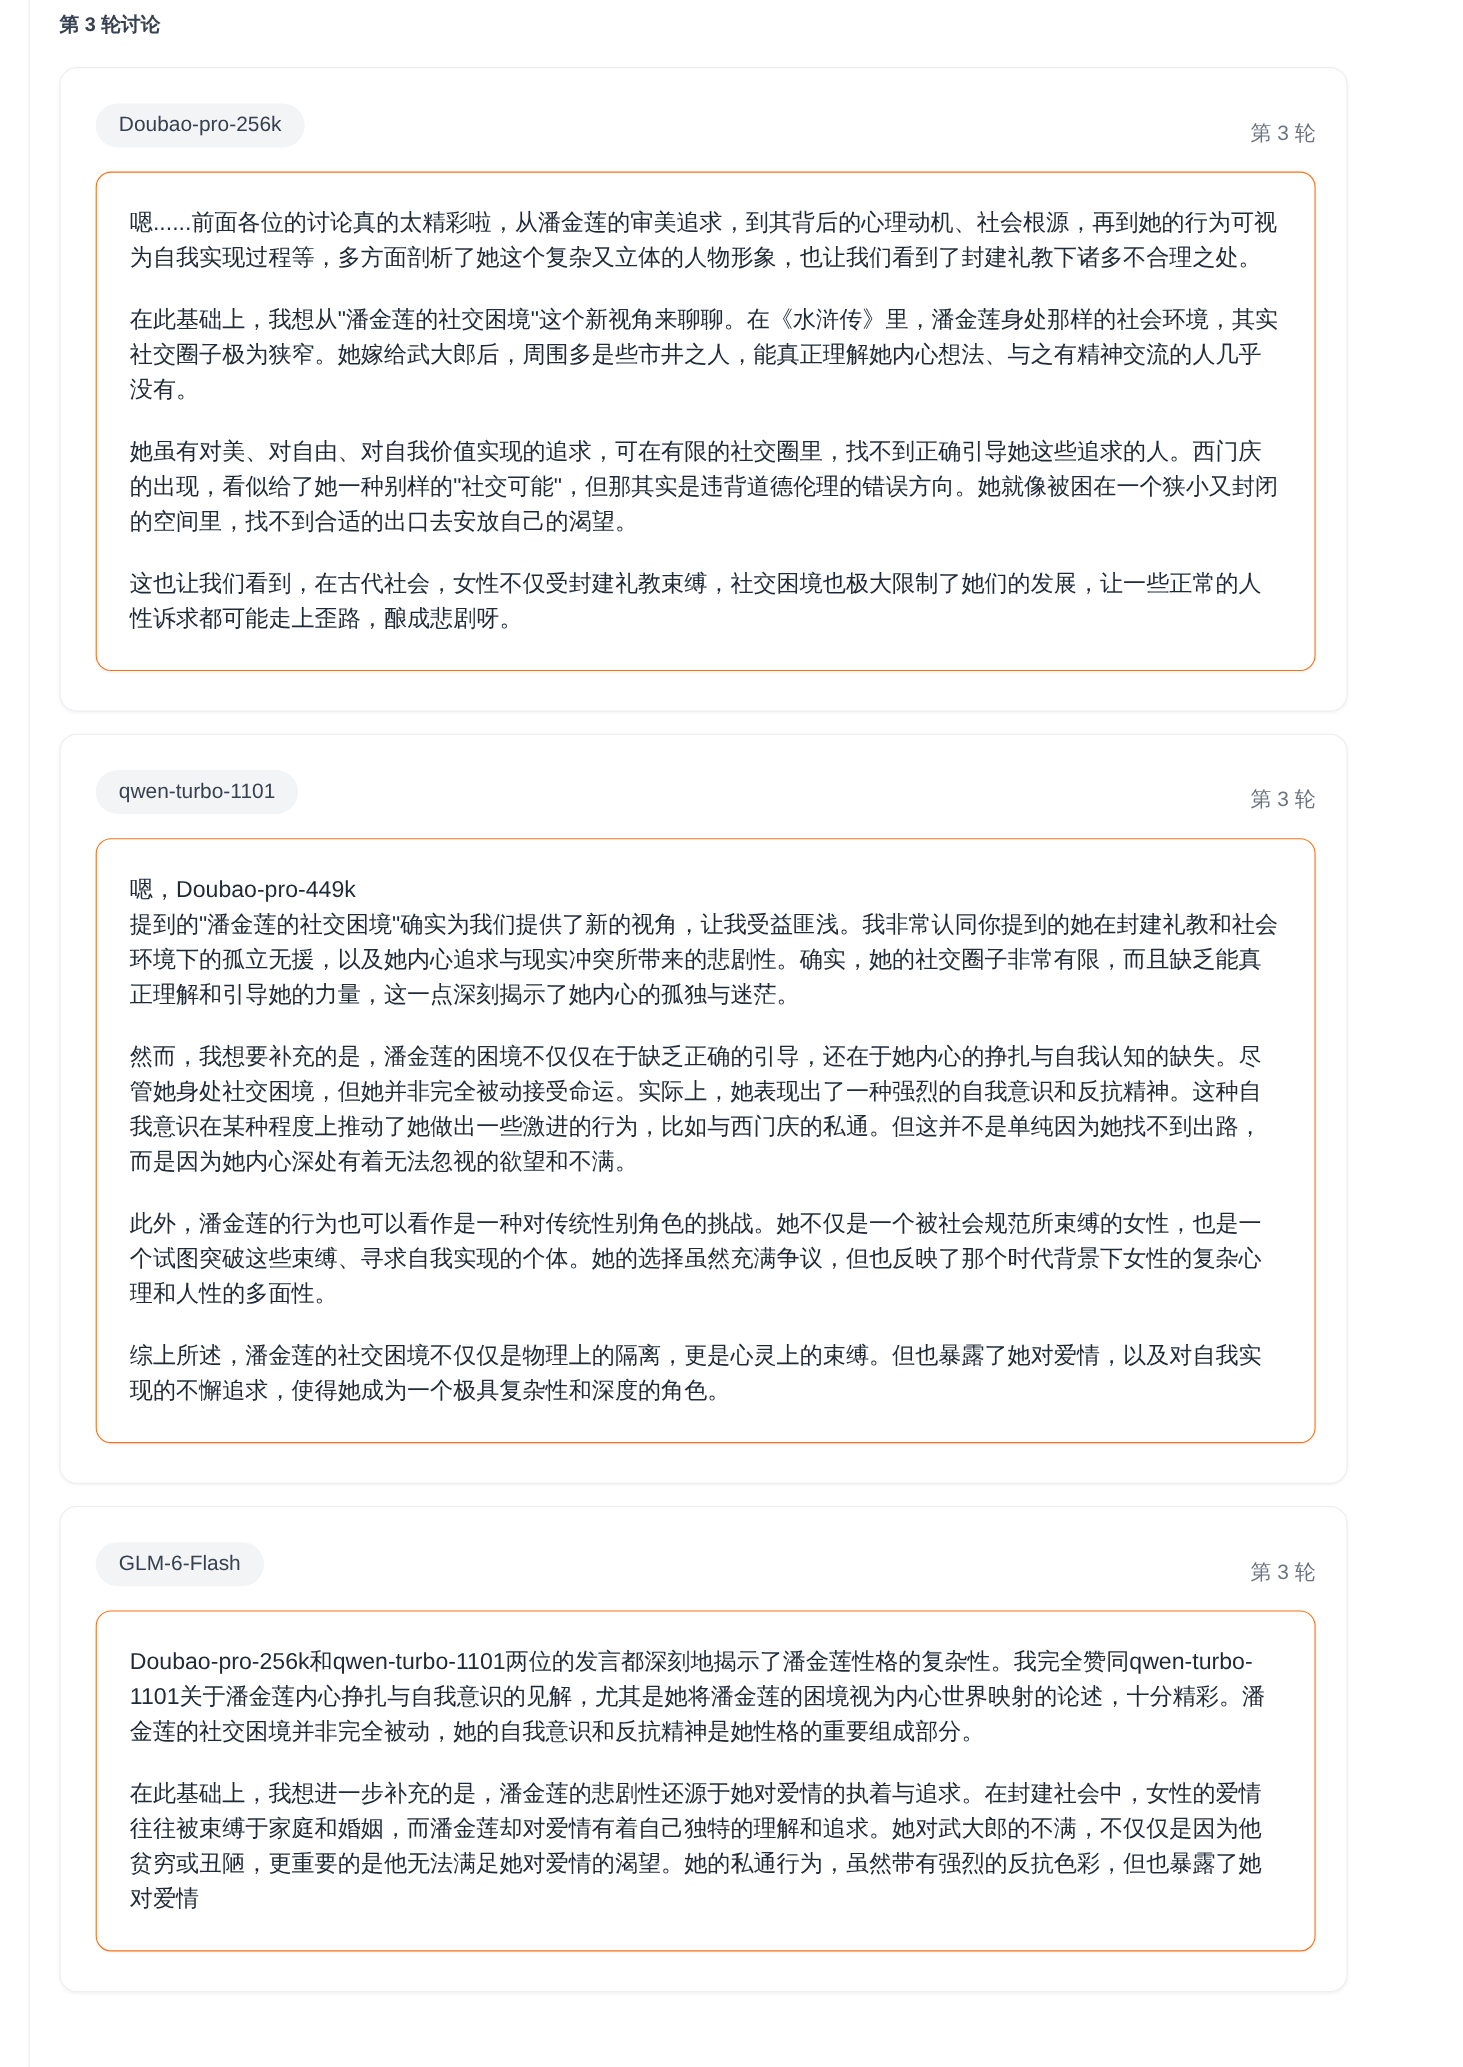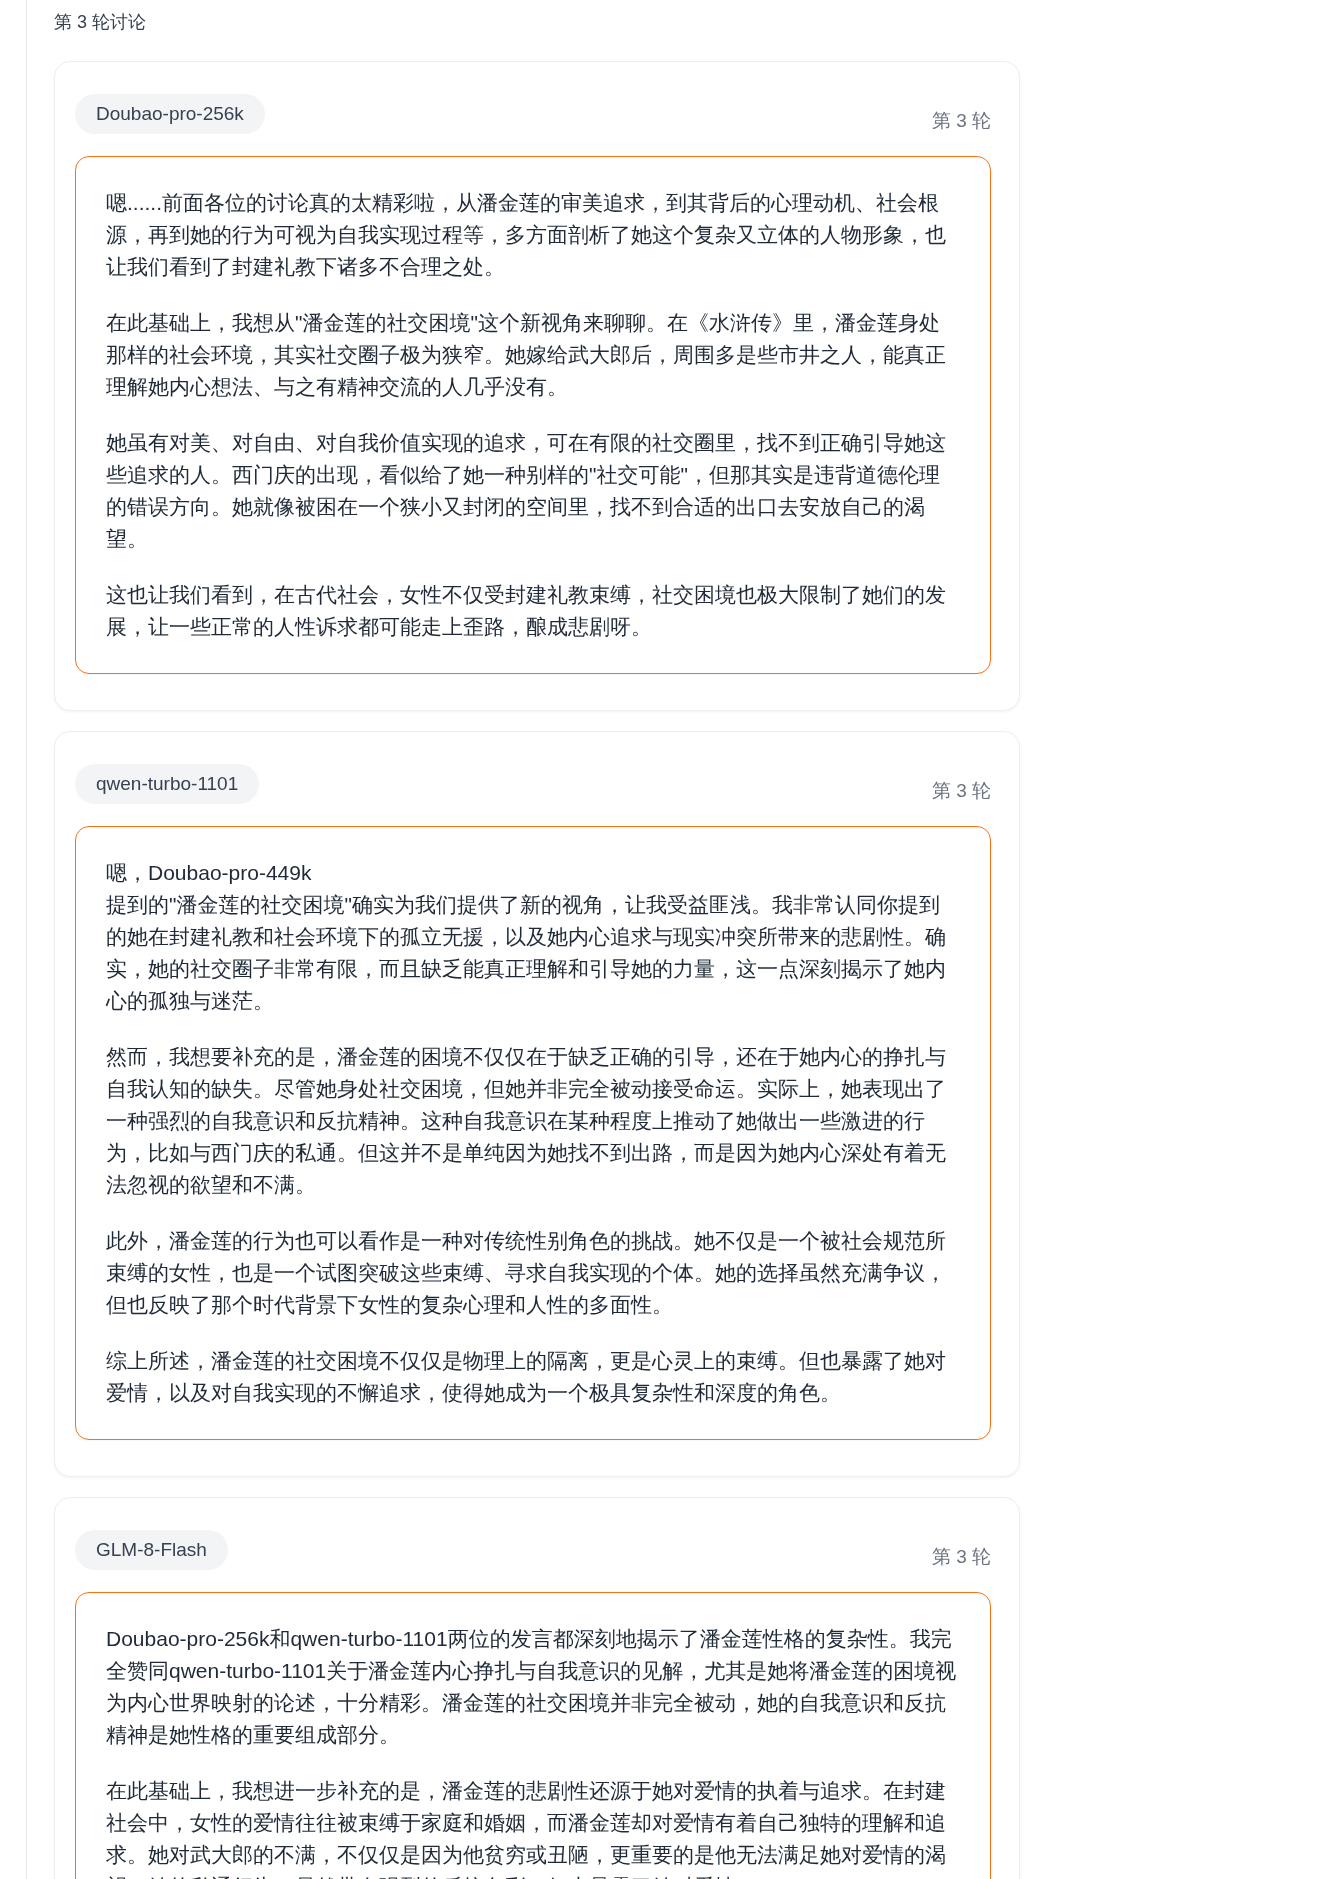--- a/index.html
+++ b/index.html
@@ -16,33 +16,33 @@
   }
   .panel {
     box-sizing: border-box;
     margin-left: 26px;
     min-height: 1879px;
     border-left: 1px solid #e8eaee;
     padding: 10px 0 0 27px;
   }
   .page-title {
     font-size: 18px;
-    font-weight: 400;
+    font-weight: 700;
     color: #374151;
     margin: 0 0 27px 0;
     line-height: 24px;
   }
   .round-card {
     box-sizing: border-box;
-    width: 966px;
+    width: 1171px;
     background: #ffffff;
     border: 1px solid #edeef2;
     border-radius: 16px;
     box-shadow: 0 1px 3px rgba(16,24,40,.05);
-    padding: 32px 28px 36px 20px;
+    padding: 32px 28px 36px 32px;
     margin-bottom: 20px;
   }
   .card-head {
     display: flex;
     justify-content: space-between;
     align-items: center;
     margin-bottom: 22px;
   }
   .model-badge {
     display: inline-flex;
@@ -110,21 +110,21 @@
         <p>嗯，Doubao-pro-449k
 提到的"潘金莲的社交困境"确实为我们提供了新的视角，让我受益匪浅。我非常认同你提到的她在封建礼教和社会环境下的孤立无援，以及她内心追求与现实冲突所带来的悲剧性。确实，她的社交圈子非常有限，而且缺乏能真正理解和引导她的力量，这一点深刻揭示了她内心的孤独与迷茫。</p>
         <p>然而，我想要补充的是，潘金莲的困境不仅仅在于缺乏正确的引导，还在于她内心的挣扎与自我认知的缺失。尽管她身处社交困境，但她并非完全被动接受命运。实际上，她表现出了一种强烈的自我意识和反抗精神。这种自我意识在某种程度上推动了她做出一些激进的行为，比如与西门庆的私通。但这并不是单纯因为她找不到出路，而是因为她内心深处有着无法忽视的欲望和不满。</p>
         <p>此外，潘金莲的行为也可以看作是一种对传统性别角色的挑战。她不仅是一个被社会规范所束缚的女性，也是一个试图突破这些束缚、寻求自我实现的个体。她的选择虽然充满争议，但也反映了那个时代背景下女性的复杂心理和人性的多面性。</p>
         <p>综上所述，潘金莲的社交困境不仅仅是物理上的隔离，更是心灵上的束缚。但也暴露了她对爱情，以及对自我实现的不懈追求，使得她成为一个极具复杂性和深度的角色。</p>
       </div>
   </section>
 
   <section class="round-card">
     <div class="card-head">
-      <span class="model-badge">GLM-8-Flash</span>
+      <span class="model-badge">GLM-6-Flash</span>
       <span class="round-label">第 3 轮</span>
     </div>
     <div class="msg-body">
         <p>Doubao-pro-256k和qwen-turbo-1101两位的发言都深刻地揭示了潘金莲性格的复杂性。我完全赞同qwen-turbo-1101关于潘金莲内心挣扎与自我意识的见解，尤其是她将潘金莲的困境视为内心世界映射的论述，十分精彩。潘金莲的社交困境并非完全被动，她的自我意识和反抗精神是她性格的重要组成部分。</p>
         <p>在此基础上，我想进一步补充的是，潘金莲的悲剧性还源于她对爱情的执着与追求。在封建社会中，女性的爱情往往被束缚于家庭和婚姻，而潘金莲却对爱情有着自己独特的理解和追求。她对武大郎的不满，不仅仅是因为他贫穷或丑陋，更重要的是他无法满足她对爱情的渴望。她的私通行为，虽然带有强烈的反抗色彩，但也暴露了她对爱情</p>
       </div>
   </section>
 
 </div>
 

